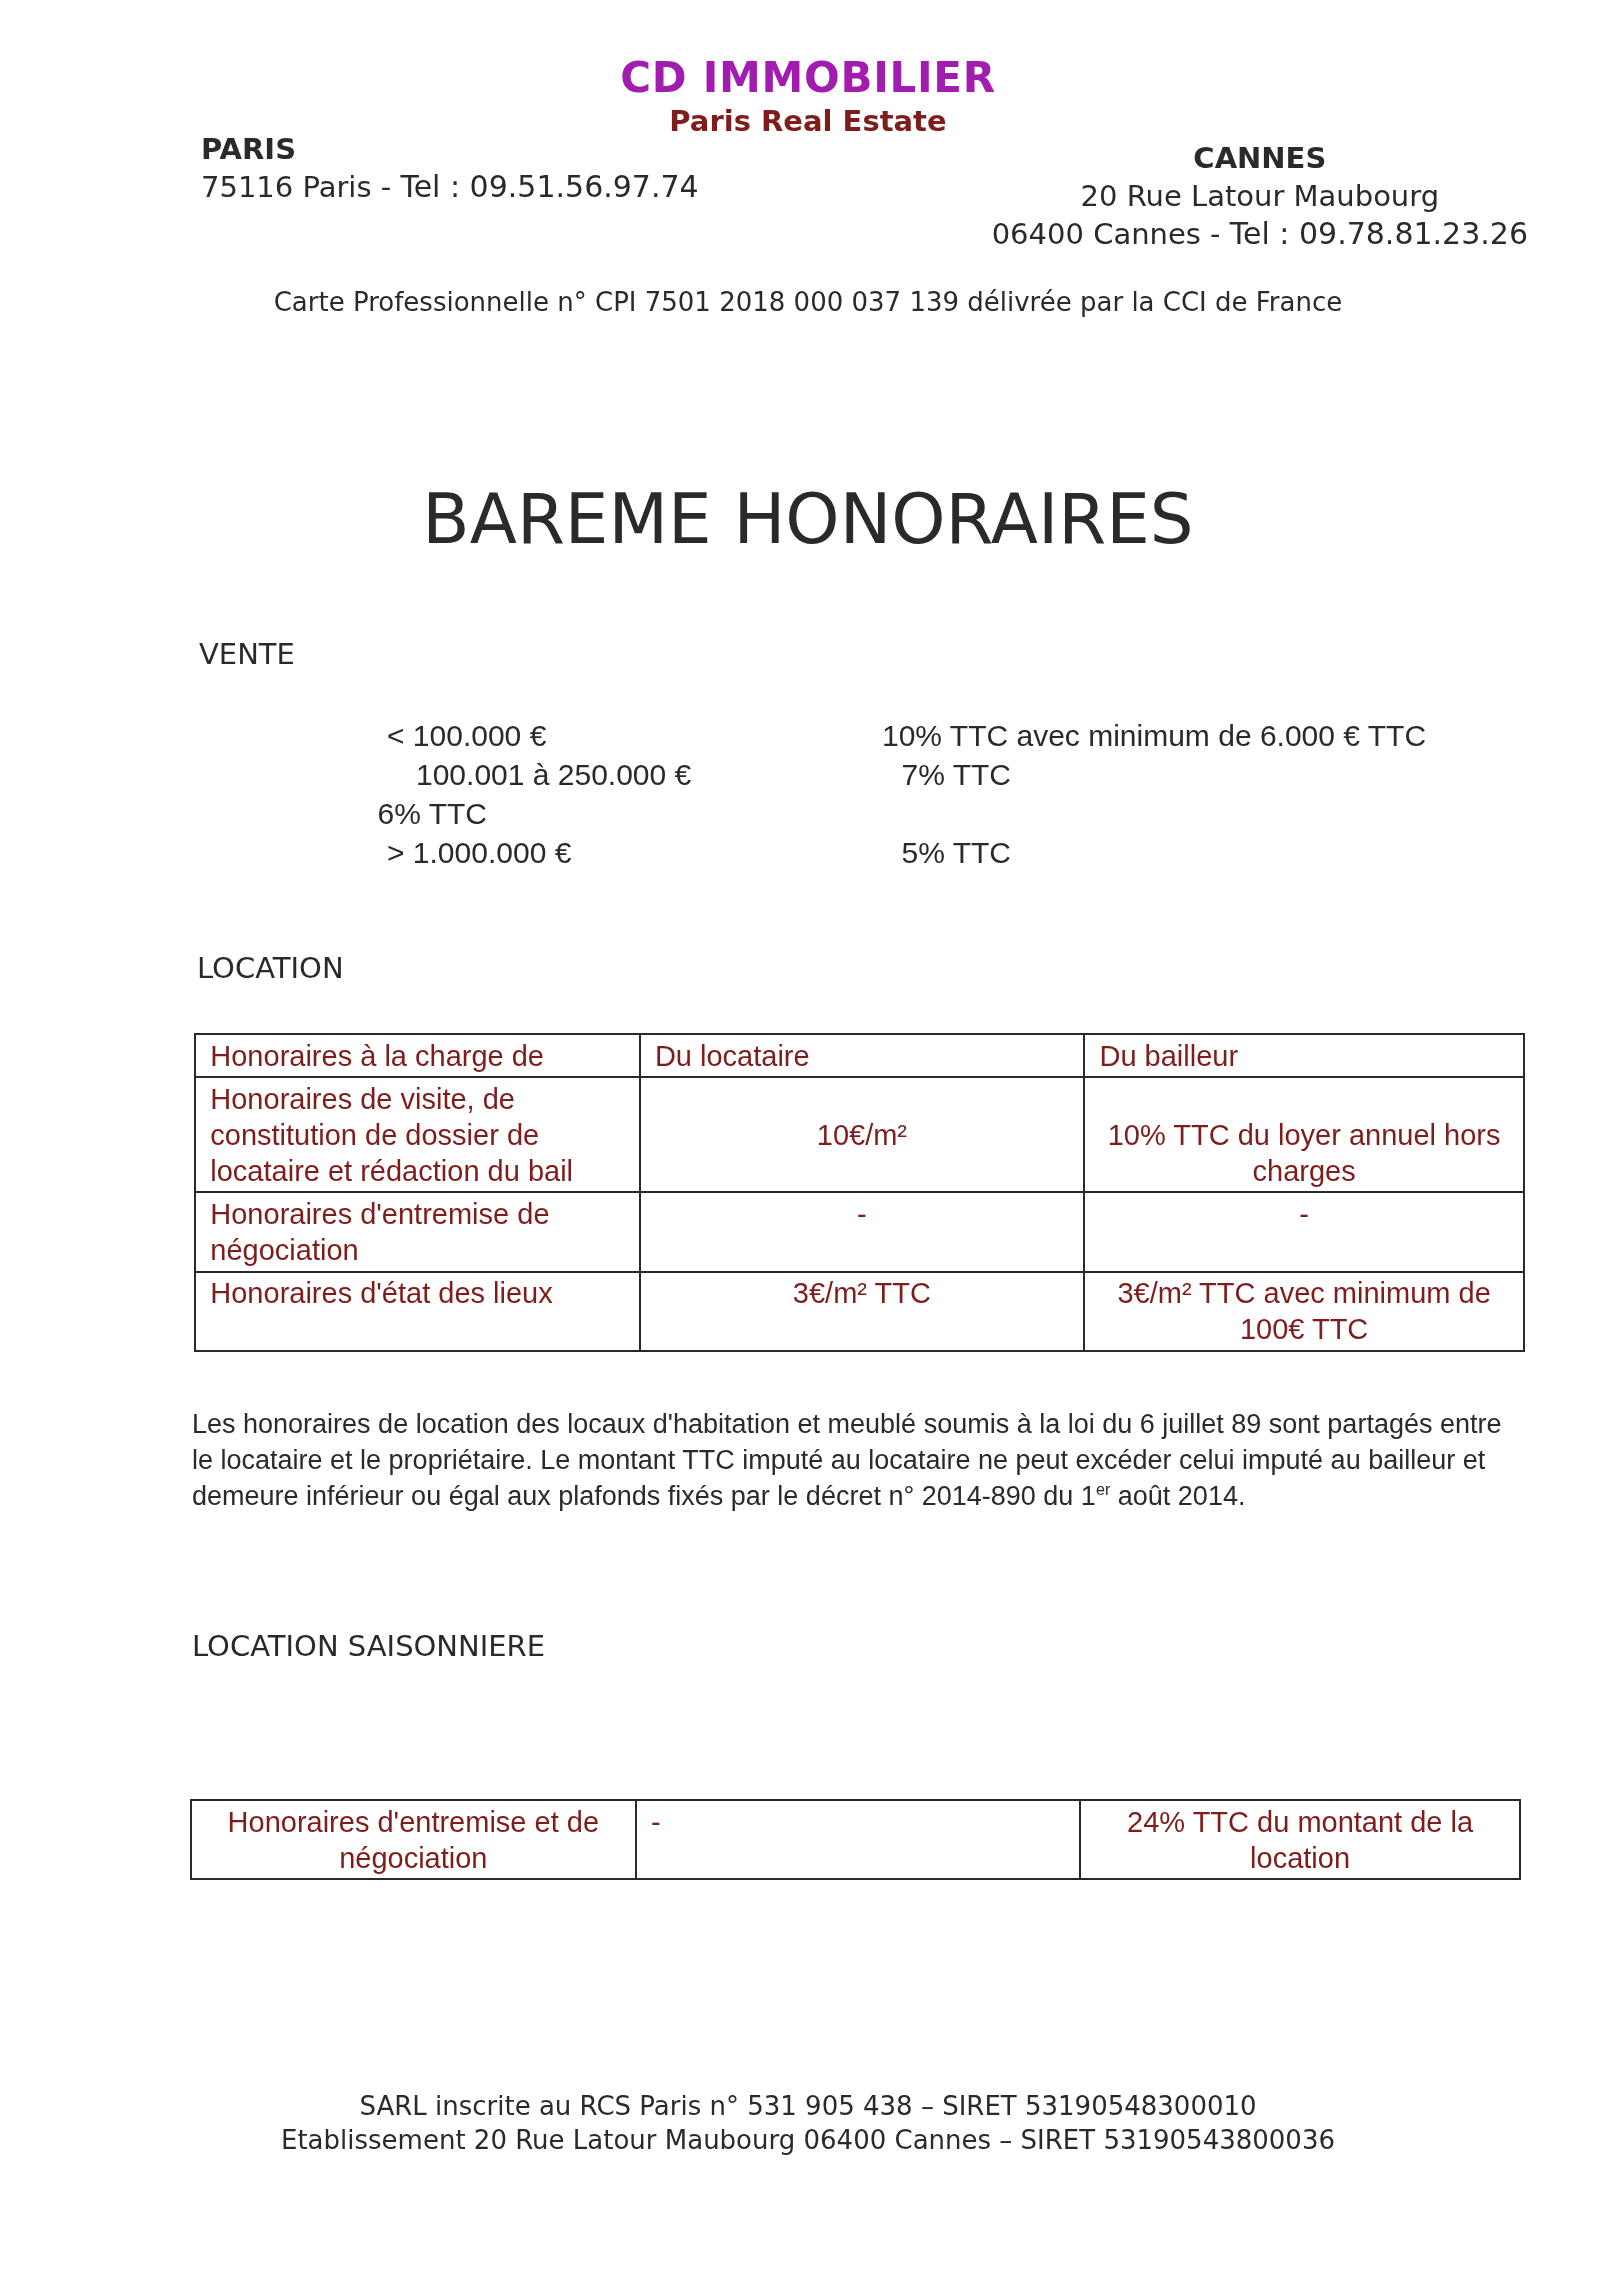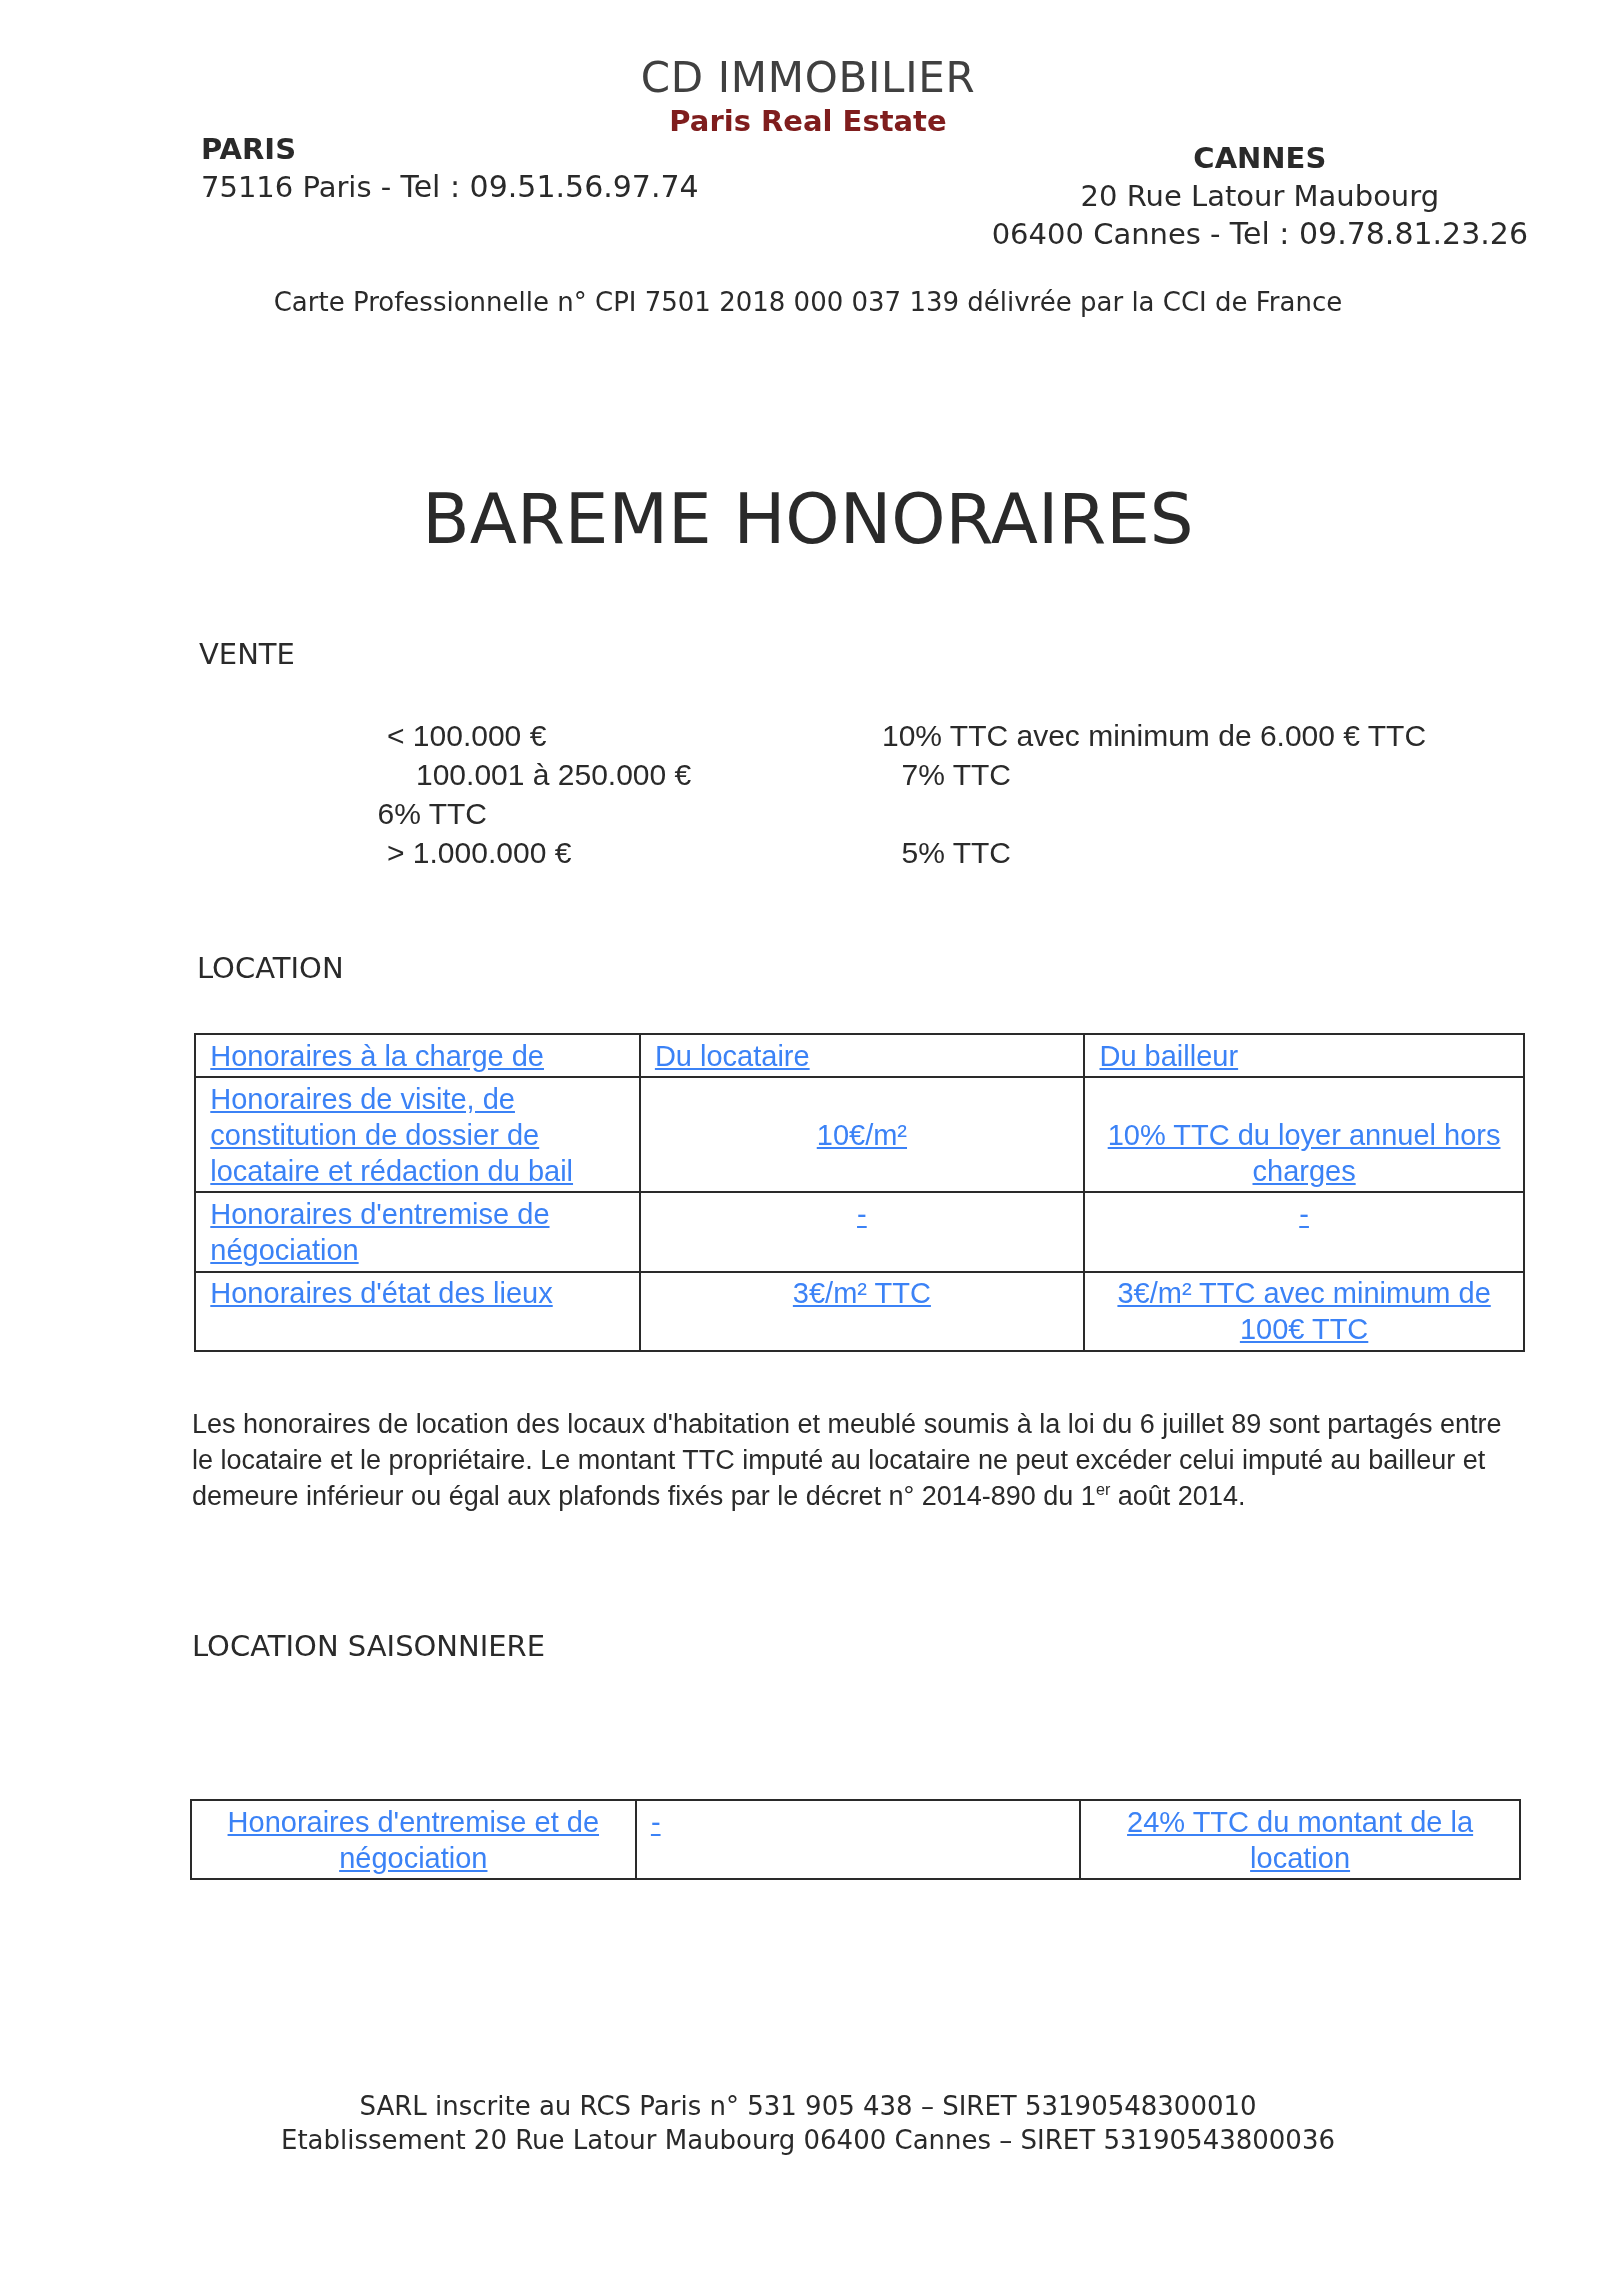--- a/index.html
+++ b/index.html
@@ -1,21 +1,21 @@
 <!DOCTYPE html>
 <html style="font-size:10.4px"><head>
   <meta charset="utf-8">
   <style>
     html, body { margin: 0; padding: 0; background: #ffffff; }
     body { width: 1616px; height: 2284px; position: relative; overflow: hidden;
            font-family: "DejaVu Sans", sans-serif; color: #2a2a2a; }
     .abs { position: absolute; }
     .brand-name { left: 0; width: 1616px; top: 53px; text-align: center;
-                  font-family: "DejaVu Sans", sans-serif; font-weight: normal;
-                  font-size: 42px; color: #404040; letter-spacing: 0.7px; }
+                  font-family: "DejaVu Sans", sans-serif; font-weight: bold;
+                  font-size: 42px; color: #a21caf; letter-spacing: 0.7px; }
     .brand-sub { left: 0; width: 1616px; top: 104px; text-align: center;
                  font-weight: bold; font-size: 29px; color: #7f1d1d; }
     .office { font-size: 29px; line-height: 38px; }
     .office .city { font-weight: bold; font-size: 29px; }
     .office .tel { font-size: 30px; }
     .office-paris { left: 201px; top: 130px; }
     .office-cannes { right: 88px; top: 139px; text-align: center; }
     .carte { left: 0; width: 1616px; top: 287px; text-align: center; font-size: 26px; }
     .doc-title { left: 0; width: 1616px; top: 479px; text-align: center;
                  font-family: "DejaVu Sans", sans-serif; font-size: 69px; color: #2a2a2a; }
@@ -24,21 +24,21 @@
     .sec-location { left: 197px; top: 951px; }
     .sec-saison { left: 192px; top: 1629px; }
     .vente-list { left: 387px; top: 716px; font-family: "Liberation Sans", sans-serif;
                   font-size: 30px; line-height: 39px; }
     .vente-list .row { display: flex; }
     .vente-list .range { width: 495px; }
     .vente-list .rate { }
     .indent { padding-left: 29px; }
     .indent-rate { padding-left: 19.5px; }
     table.grid { position: absolute; border-collapse: collapse;
-                 font-family: "Liberation Sans", sans-serif; font-size: 29px; color: #3b82f6; text-decoration: underline; }
+                 font-family: "Liberation Sans", sans-serif; font-size: 29px; color: #7f1d1d; }
     table.grid td { border: 2px solid #2a2a2a; vertical-align: top; padding: 2.6px 14.3px; line-height: 36px; }
     .loc-table { left: 194px; top: 1033px; width: 1331px; }
     .loc-table td.c1 { width: 414px; }
     .loc-table td.c2 { width: 414px; text-align: center; }
     .loc-table td.c3 { text-align: center; }
     .loc-table td.h { text-align: left; }
     .saison-table { left: 190px; top: 1799px; width: 1331px; }
     .saison-table td.c1 { width: 414px; text-align: center; }
     .saison-table td.c2 { width: 414px; text-align: left; }
     .saison-table td.c3 { text-align: center; }

